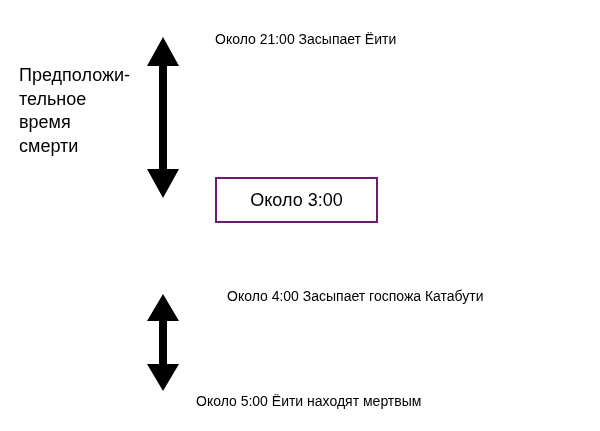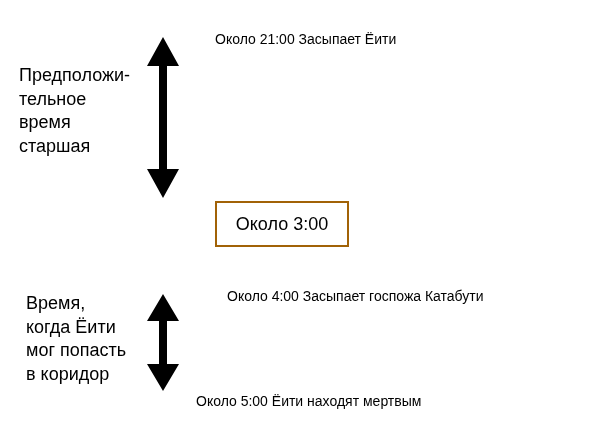--- a/index.html
+++ b/index.html
@@ -25,65 +25,60 @@
   .event {
     position: absolute;
     font-size: 14px;
     line-height: 20px;
     white-space: nowrap;
   }
   .event-box {
     position: absolute;
     left: 215px;
     top: 177px;
-    width: 134px;
+    width: 163px;
     height: 46px;
-    border: 2px solid #a16207;
+    border: 2px solid #701a75;
     box-sizing: border-box;
     display: flex;
     align-items: center;
     justify-content: center;
-    margin-top: 24px;
   }
   .event-box .event-box-text {
     font-size: 18px;
     white-space: nowrap;
   }
   .arrow {
     position: absolute;
   }
   .arrow polygon {
     fill: #000000;
   }
 </style>
 </head>
 <body>
 
 <div class="canvas">
 
   <div class="annotation" style="left:19px; top:64px;">Предположи-
 тельное
 время
-старшая</div>
+смерти</div>
 
   <svg class="arrow" style="left:146px; top:37px;" width="34" height="161" viewBox="0 0 34 161" aria-hidden="true">
     <polygon points="17,0 33,29 21,29 21,132 33,132 17,161 1,132 13,132 13,29 1,29"></polygon>
   </svg>
 
   <div class="event" style="left:215px; top:29px;">Около 21:00 Засыпает Ёити</div>
 
 
   <div class="event-box">
     <span class="event-box-text">Около 3:00</span>
   </div>
 
-  <div class="annotation" style="left:26px; top:292px;">Время,
-когда Ёити
-мог попасть
-в коридор</div>
 
   <svg class="arrow" style="left:146px; top:294px;" width="34" height="97" viewBox="0 0 34 97" aria-hidden="true">
     <polygon points="17,0 33,27 21,27 21,70 33,70 17,97 1,70 13,70 13,27 1,27"></polygon>
   </svg>
 
   <div class="event" style="left:227px; top:286px;">Около 4:00 Засыпает госпожа Катабути</div>
 
   <div class="event" style="left:196px; top:391px;">Около 5:00 Ёити находят мертвым</div>
 
 </div>

